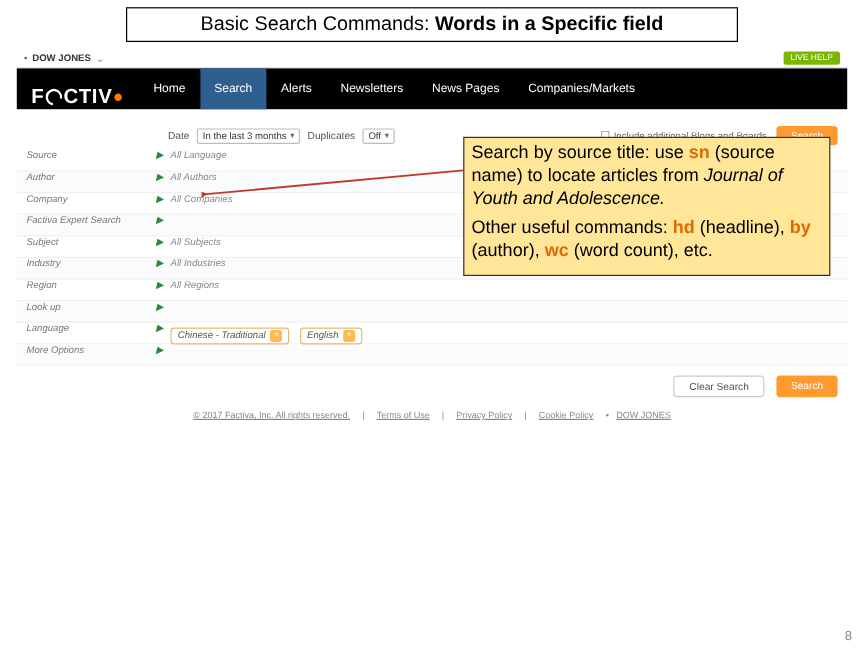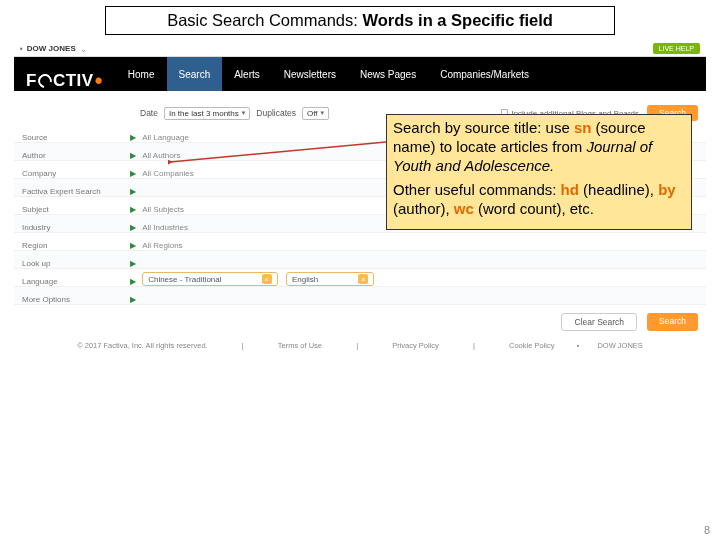--- a/index.html
+++ b/index.html
@@ -26,31 +26,31 @@
   .search-input .hl { color: #ff7a00; }
   .underline { width: 230px; border-bottom: 1px solid #888; margin-top: 2px; }
   .under-search { display: flex; align-items: center; justify-content: flex-end; padding: 14px 8px 4px; font-size: 8.5px; color: #666; gap: 8px; }
   .under-search .left { margin-right: auto; margin-left: 118px; display: flex; align-items: center; gap: 6px; color: #555; }
   .dd { border: 1px solid #bbb; padding: 1px 4px; font-size: 8px; color: #333; display: inline-flex; align-items: center; gap: 3px; border-radius: 2px; background: #fff; }
   .dd:after { content: "▾"; font-size: 7px; color: #666; }
   .chk { font-size: 8px; color: #666; display: inline-flex; align-items: center; gap: 3px; }
   .chk:before { content: "☐"; font-size: 9px; }
   .btn-search { background: #ff9a2e; color: #fff; font-size: 8.5px; padding: 3px 12px; border-radius: 3px; cursor: pointer; }
   .filters { margin: 0 0 0 0; }
-  .filter-row { display: flex; align-items: flex-end; border-bottom: 1px solid #f0f0f0; height: 18px; padding: 0 8px; }
+  .filter-row { display: flex; align-items: flex-start; border-bottom: 1px solid #f0f0f0; height: 18px; padding: 0 8px; font-style: italic; }
   .filter-row:nth-child(even) { background: #fafbfc; }
   .fr-label { width: 108px; font-size: 8px; color: #777; }
   .fr-tri { color: #2a8a3a; font-size: 8px; margin-right: 6px; }
   .fr-val { font-size: 8px; color: #888; }
-  .lang-chips .chip { display: inline-flex; align-items: center; border: 1px solid #e9b86a; background: #fff; color: #555; font-size: 8px; padding: 1px 5px; border-radius: 3px; margin-right: 4px; gap: 36px; }
+  .lang-chips .chip { display: inline-flex; align-items: center; border: 1px solid #e9b86a; background: #fff; color: #555; font-size: 8px; padding: 1px 5px; border-radius: 3px; margin-right: 4px; }
   .lang-chips .chip .x { background: #ffb94d; color: #fff; border-radius: 2px; font-size: 7px; width: 10px; height: 10px; display: inline-flex; align-items: center; justify-content: center; margin-left: 4px; }
   .bottom-btns { display: flex; justify-content: flex-end; gap: 10px; padding: 8px 8px 6px; }
   .btn-clear { border: 1px solid #ccc; color: #555; font-size: 8.5px; padding: 3px 12px; border-radius: 3px; cursor: pointer; }
   .footer { text-align: center; font-size: 7.5px; color: #888; padding: 4px 0 2px; border-top: 0; }
-  .footer span { margin: 0 16px; }
+  .footer span { margin: 0 4px; text-decoration: underline; }
   .callout { position: absolute; top: 114px; left: 386px; width: 306px; background: #ffe699; border: 1px solid #333; padding: 4px 6px; font-size: 15px; line-height: 1.25; z-index: 10; }
   .callout p { margin-bottom: 6px; }
   .callout .sn, .callout .cmd { color: #e06a00; font-weight: bold; }
   .callout em { font-style: italic; }
   .arrow-svg { position: absolute; top: 140px; left: 168px; width: 220px; height: 40px; z-index: 9; }
   .page-num { position: absolute; bottom: 4px; right: 10px; font-size: 11px; color: #888; }
 </style>
 </head>
 <body>
 

